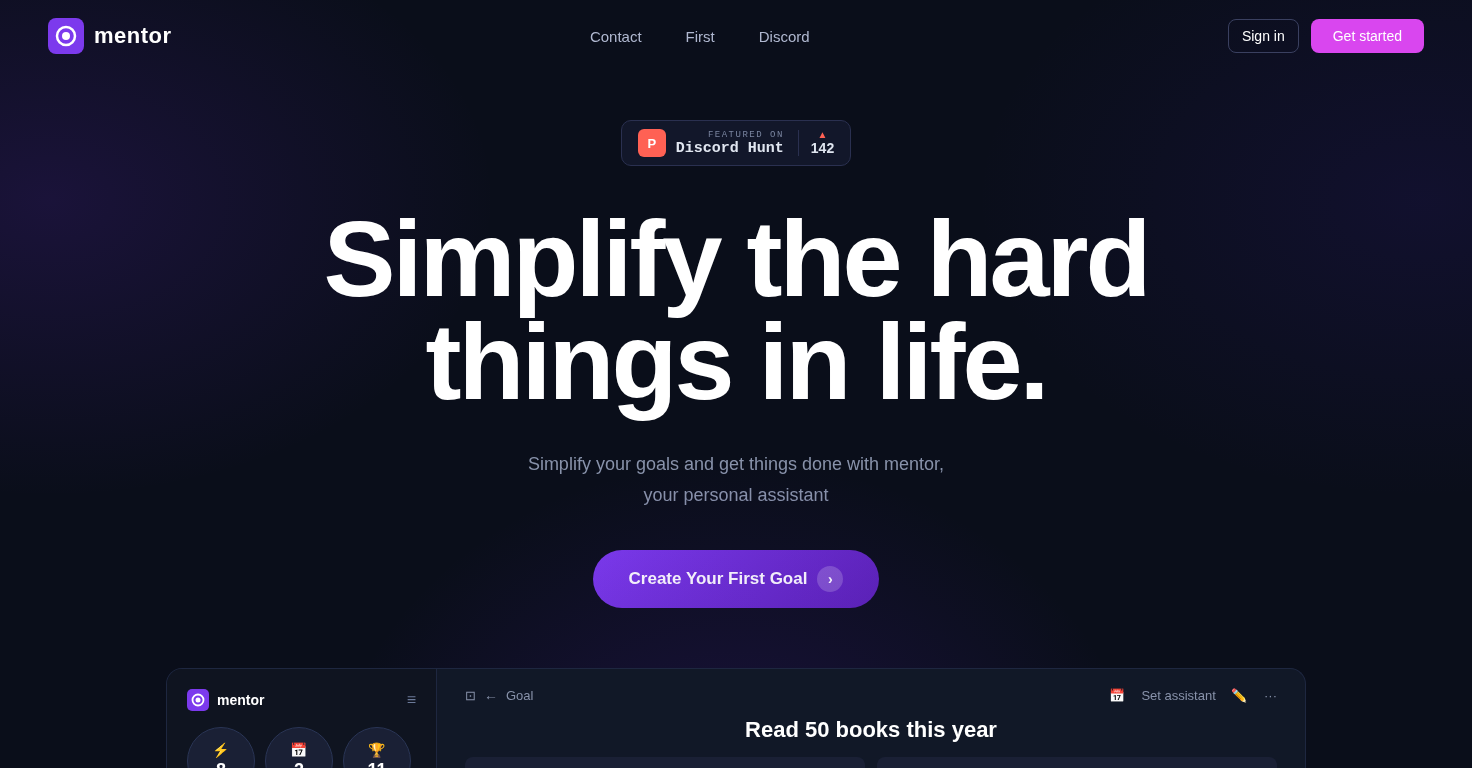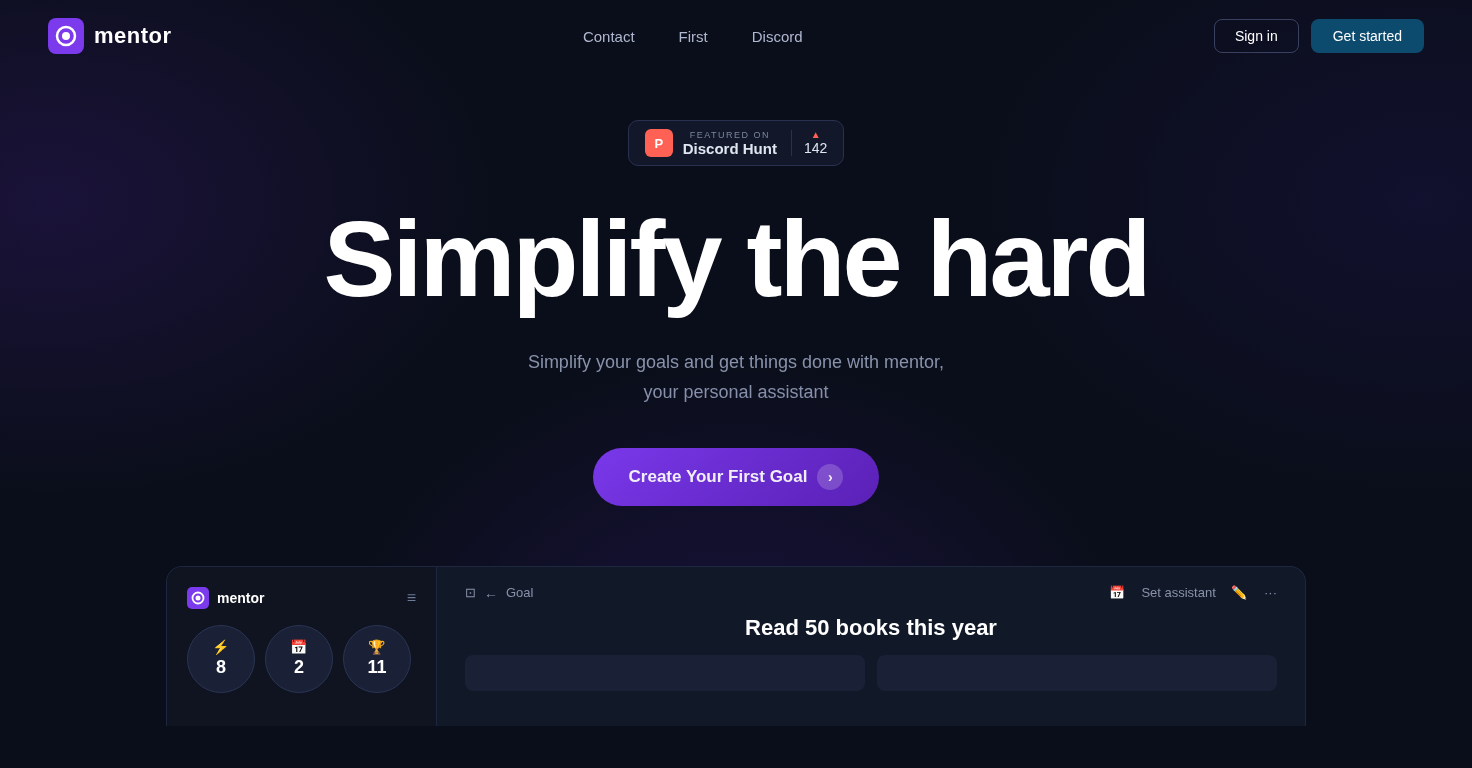--- a/index.html
+++ b/index.html
@@ -61,28 +61,28 @@
       display: flex;
       align-items: center;
       gap: 12px;
     }
 
     .btn-signin {
       color: #fff;
       background: transparent;
       border: 1.5px solid #3a4060;
       border-radius: 8px;
-      padding: 8px 20px;
+      padding: 8px 13px;
       font-size: 14px;
       cursor: pointer;
     }
 
     .btn-started {
       color: #fff;
-      background: #0c4a6e;
+      background: #d946ef;
       border: none;
       border-radius: 8px;
       padding: 9px 22px;
       font-size: 14px;
       cursor: pointer;
       font-weight: 500;
     }
 
     
     .hero {
@@ -111,21 +111,22 @@
       border-radius: 6px;
       display: flex;
       align-items: center;
       justify-content: center;
       color: #fff;
       font-weight: 700;
       font-size: 13px;
     }
 
     .ph-info {
-      text-align: center;
+      text-align: right;
+      font-family: Liberation Mono, monospace;
     }
 
     .ph-featured {
       color: #7a85a0;
       font-size: 9px;
       letter-spacing: 1.5px;
       text-transform: uppercase;
     }
 
     .ph-name {
@@ -145,21 +146,21 @@
 
     .ph-triangle {
       color: #ff6154;
       font-size: 10px;
       line-height: 1;
     }
 
     .ph-count {
       color: #e0e6f0;
       font-size: 14px;
-      font-weight: 400;
+      font-weight: 700;
     }
 
     
     .headline {
       font-size: 108px;
       font-weight: 800;
       color: #fff;
       line-height: 0.95;
       letter-spacing: -3px;
       margin-bottom: 36px;
@@ -410,20 +411,21 @@
     </div>
     <div class="ph-votes">
       <div class="ph-triangle">▲</div>
       <div class="ph-count">142</div>
     </div>
   </div>
 
   
   <h1 class="headline">
     <span>Simplify the hard</span>
+    <span class="line2">things in life.</span>
   </h1>
 
   
   <p class="subtext">
     <span>Simplify your goals and get things done with mentor,</span><br>
     <span>your personal assistant</span>
   </p>
 
   
   <button class="cta-btn">

